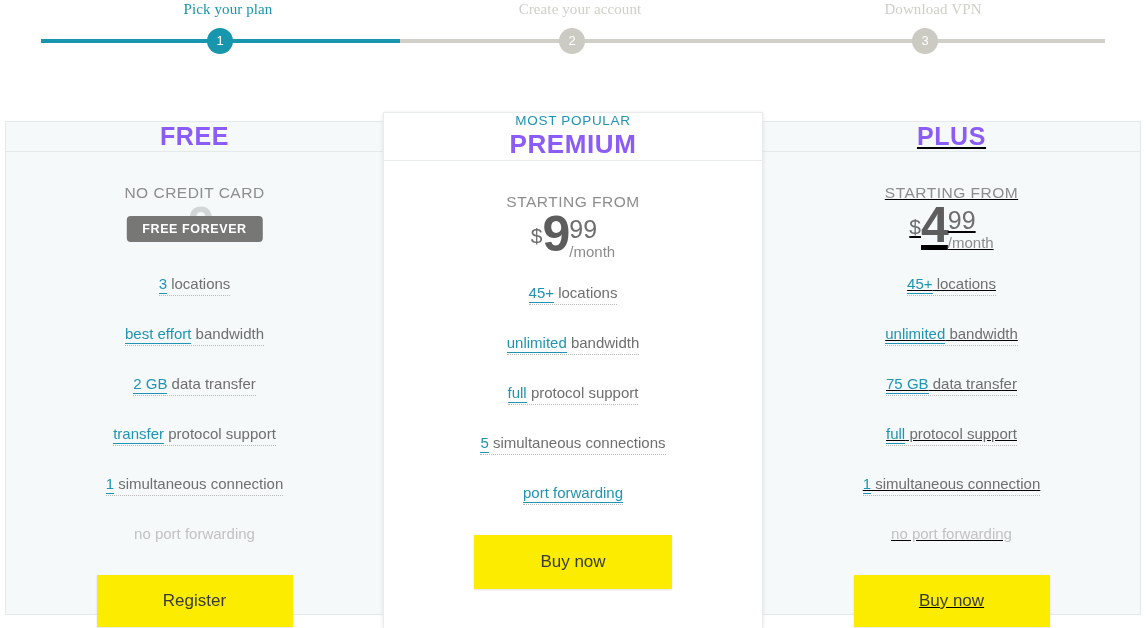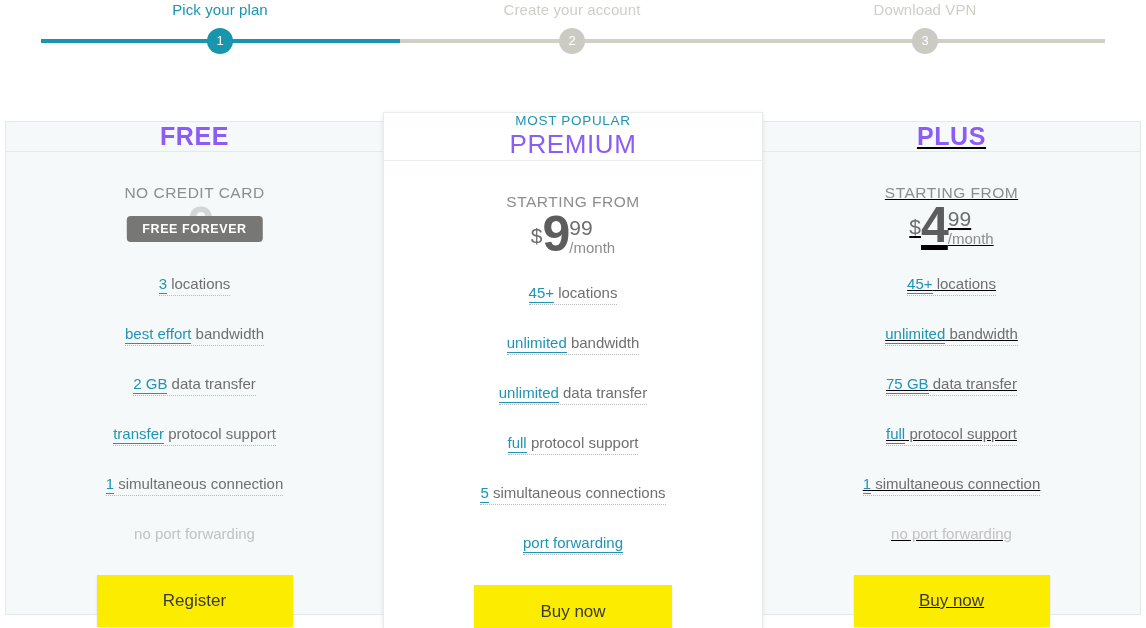--- a/index.html
+++ b/index.html
@@ -15,23 +15,24 @@
 
   
   .stepper {
     position: absolute;
     left: 0; top: 0;
     width: 1146px;
     height: 60px;
   }
   .step-labels {
     position: absolute;
-    left: 0; top: 0;
+    left: 8px; top: 0;
     width: 1008px;
     height: 24px;
+    font-family: Liberation Serif, serif;
   }
   .step-label {
     position: absolute;
     top: 1px;
     transform: translateX(-50%);
     font-size: 15px;
     white-space: nowrap;
     letter-spacing: .1px;
   }
   .step-label.active { color: #1796ae; }
@@ -107,21 +108,21 @@
     letter-spacing: .7px;
     font-weight: 400;
     margin-bottom: 1px;
   }
   .plan-name {
     font-size: 25px;
     color: #8b5cf6;
     letter-spacing: .6px;
     font-weight: 700;
   }
-  .card.premium .plan-name { font-weight: 400; font-size: 26px; }
+  .card.premium .plan-name { font-weight: 700; font-size: 26px; }
 
   .card-body {
     flex: 1;
     display: flex;
     flex-direction: column;
     align-items: center;
     padding-top: 32px;
   }
 
   .price-caption {
@@ -151,21 +152,21 @@
     line-height: .95;
     font-weight: 700;
     letter-spacing: -1px;
   }
   .frac-wrap {
     display: flex;
     flex-direction: column;
     align-items: flex-start;
     margin-top: 6px;
   }
-  .cents { font-size: 21px; color: #6e6e6e; line-height: 1; }
+  .cents { font-size: 25px; color: #6e6e6e; line-height: 1; }
   .per   { font-size: 15px; color: #8c8c8c; line-height: 1.1; margin-top: 2px; }
 
   
   .price-block.free .price-inner { opacity: .22; }
   .badge {
     position: absolute;
     top: 14px; left: 50%;
     transform: translateX(-50%);
     background: #777775;
     color: #ffffff;
@@ -295,21 +296,20 @@
           <span class="amount">9</span>
           <span class="frac-wrap">
             <span class="cents">99</span>
             <span class="per">/month</span>
           </span>
         </div>
       </div>
       <div class="features">
           <div class="feature"><span class="hl">45+</span><span> locations</span></div>
           <div class="feature"><span class="hl">unlimited</span><span> bandwidth</span></div>
-          <div class="feature"><span class="hl">unlimited</span><span> data transfer</span></div>
           <div class="feature"><span class="hl">full</span><span> protocol support</span></div>
           <div class="feature"><span class="hl">5</span><span> simultaneous connections</span></div>
           <div class="feature all-hl"><span class="hl">port forwarding</span></div>
         </div>
       <div class="cta-wrap">
         <button class="cta">Buy now</button>
       </div>
     </div>
   </div>
 

